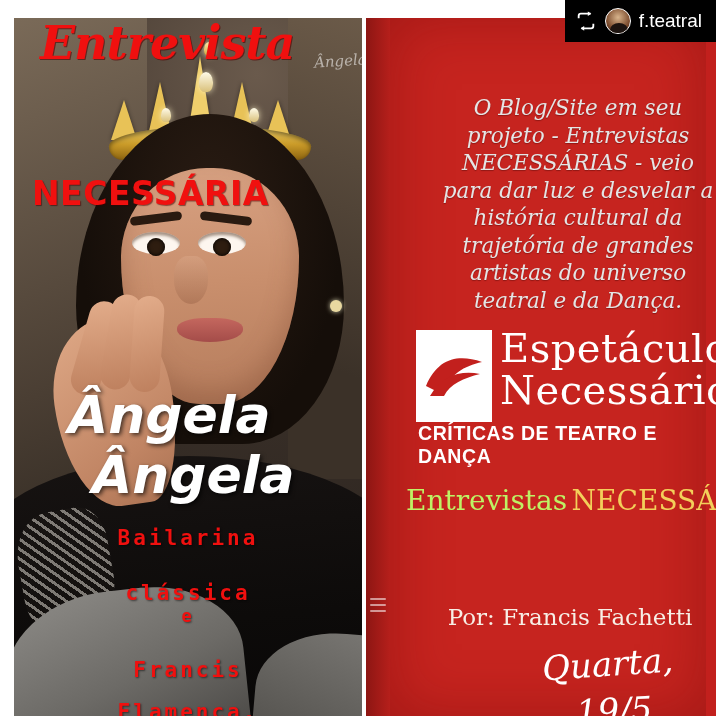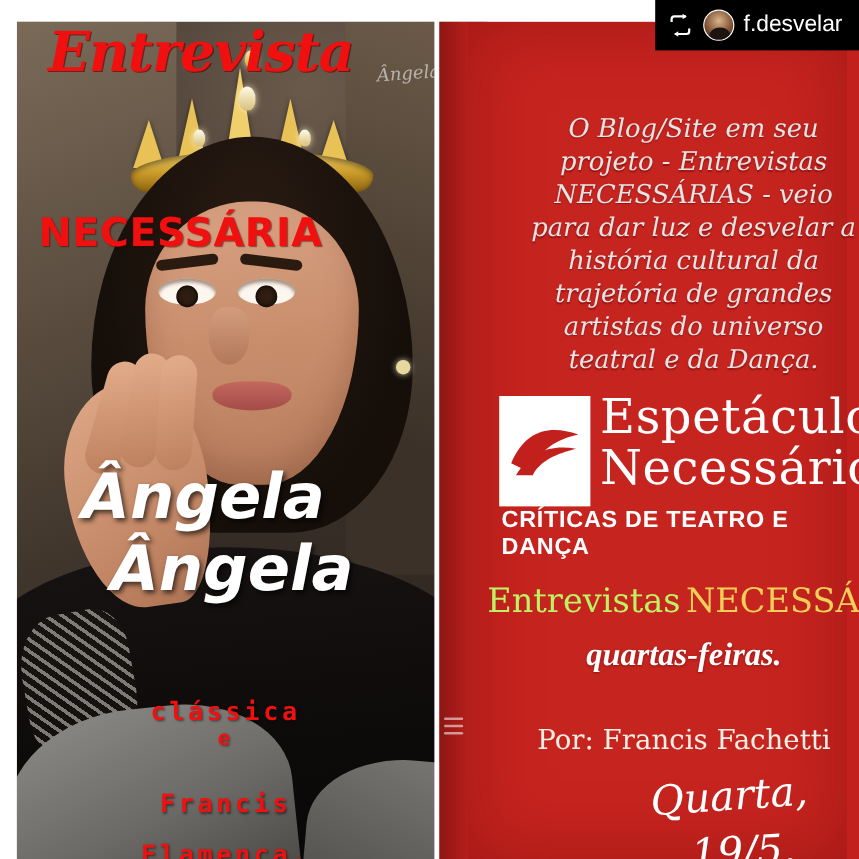--- a/index.html
+++ b/index.html
@@ -379,20 +379,21 @@
     <div class="finger f3"></div>
     <div class="lace"></div>
     <div class="sleeve-grey"></div>
     <div class="sleeve-grey2"></div>
 
     <div class="ov" id="ov-entrevista">Entrevista</div>
     <div class="ov" id="ov-angel">Ângela</div>
     <div class="ov" id="ov-necessaria">NECESSÁRIA</div>
     <div class="ov" id="ov-name1">Ângela</div>
     <div class="ov" id="ov-name2">Ângela</div>
+    <div class="ov ov-role" id="ov-role1">Bailarina</div>
     <div class="ov ov-role" id="ov-role2">clássica</div>
     <div class="ov ov-role" id="ov-role3">e</div>
     <div class="ov ov-role" id="ov-role4">Francis</div>
     <div class="ov ov-role" id="ov-role5">Flamenca.</div>
   </div>
 
   <div id="right-panel">
     <div class="left-strip"></div>
     <div class="flyer-inner">
 
@@ -409,21 +410,20 @@
         <div class="logo-title2">Necessário</div>
         <div class="logo-sub">CRÍTICAS DE TEATRO E DANÇA</div>
       </div>
 
       <div id="line-entrevistas">
         <span class="w1">Entrevistas</span>
         <span class="w2">NECESSÁRIA</span>
       </div>
 
       <div id="todas-wrap">
-        <div>quartas-feiras.</div>
       </div>
 
       <div id="por-line">Por: Francis Fachetti</div>
 
       <div id="quarta-1">Quarta,</div>
       <div id="quarta-2">19/5.</div>
     </div>
 
     <div class="hamburger">
       <span></span>
@@ -439,16 +439,16 @@
   <div id="repost-badge">
     <span id="repost-icon">
       <svg viewBox="0 0 24 24" width="22" height="22" xmlns="http://www.w3.org/2000/svg">
         <path d="M4 9 L4 6.5 A2.5 2.5 0 0 1 6.5 4 L17 4" fill="none" stroke="#fff" stroke-width="2"></path>
         <path d="M14 1.5 L17.8 4 L14 6.5 Z" fill="#fff"></path>
         <path d="M20 15 L20 17.5 A2.5 2.5 0 0 1 17.5 20 L7 20" fill="none" stroke="#fff" stroke-width="2"></path>
         <path d="M10 22.5 L6.2 20 L10 17.5 Z" fill="#fff"></path>
       </svg>
     </span>
     <span id="avatar"></span>
-    <span id="repost-username">f.desvelar</span>
+    <span id="repost-username">f.teatral</span>
   </div>
 
 </div>
 
 </body></html>

